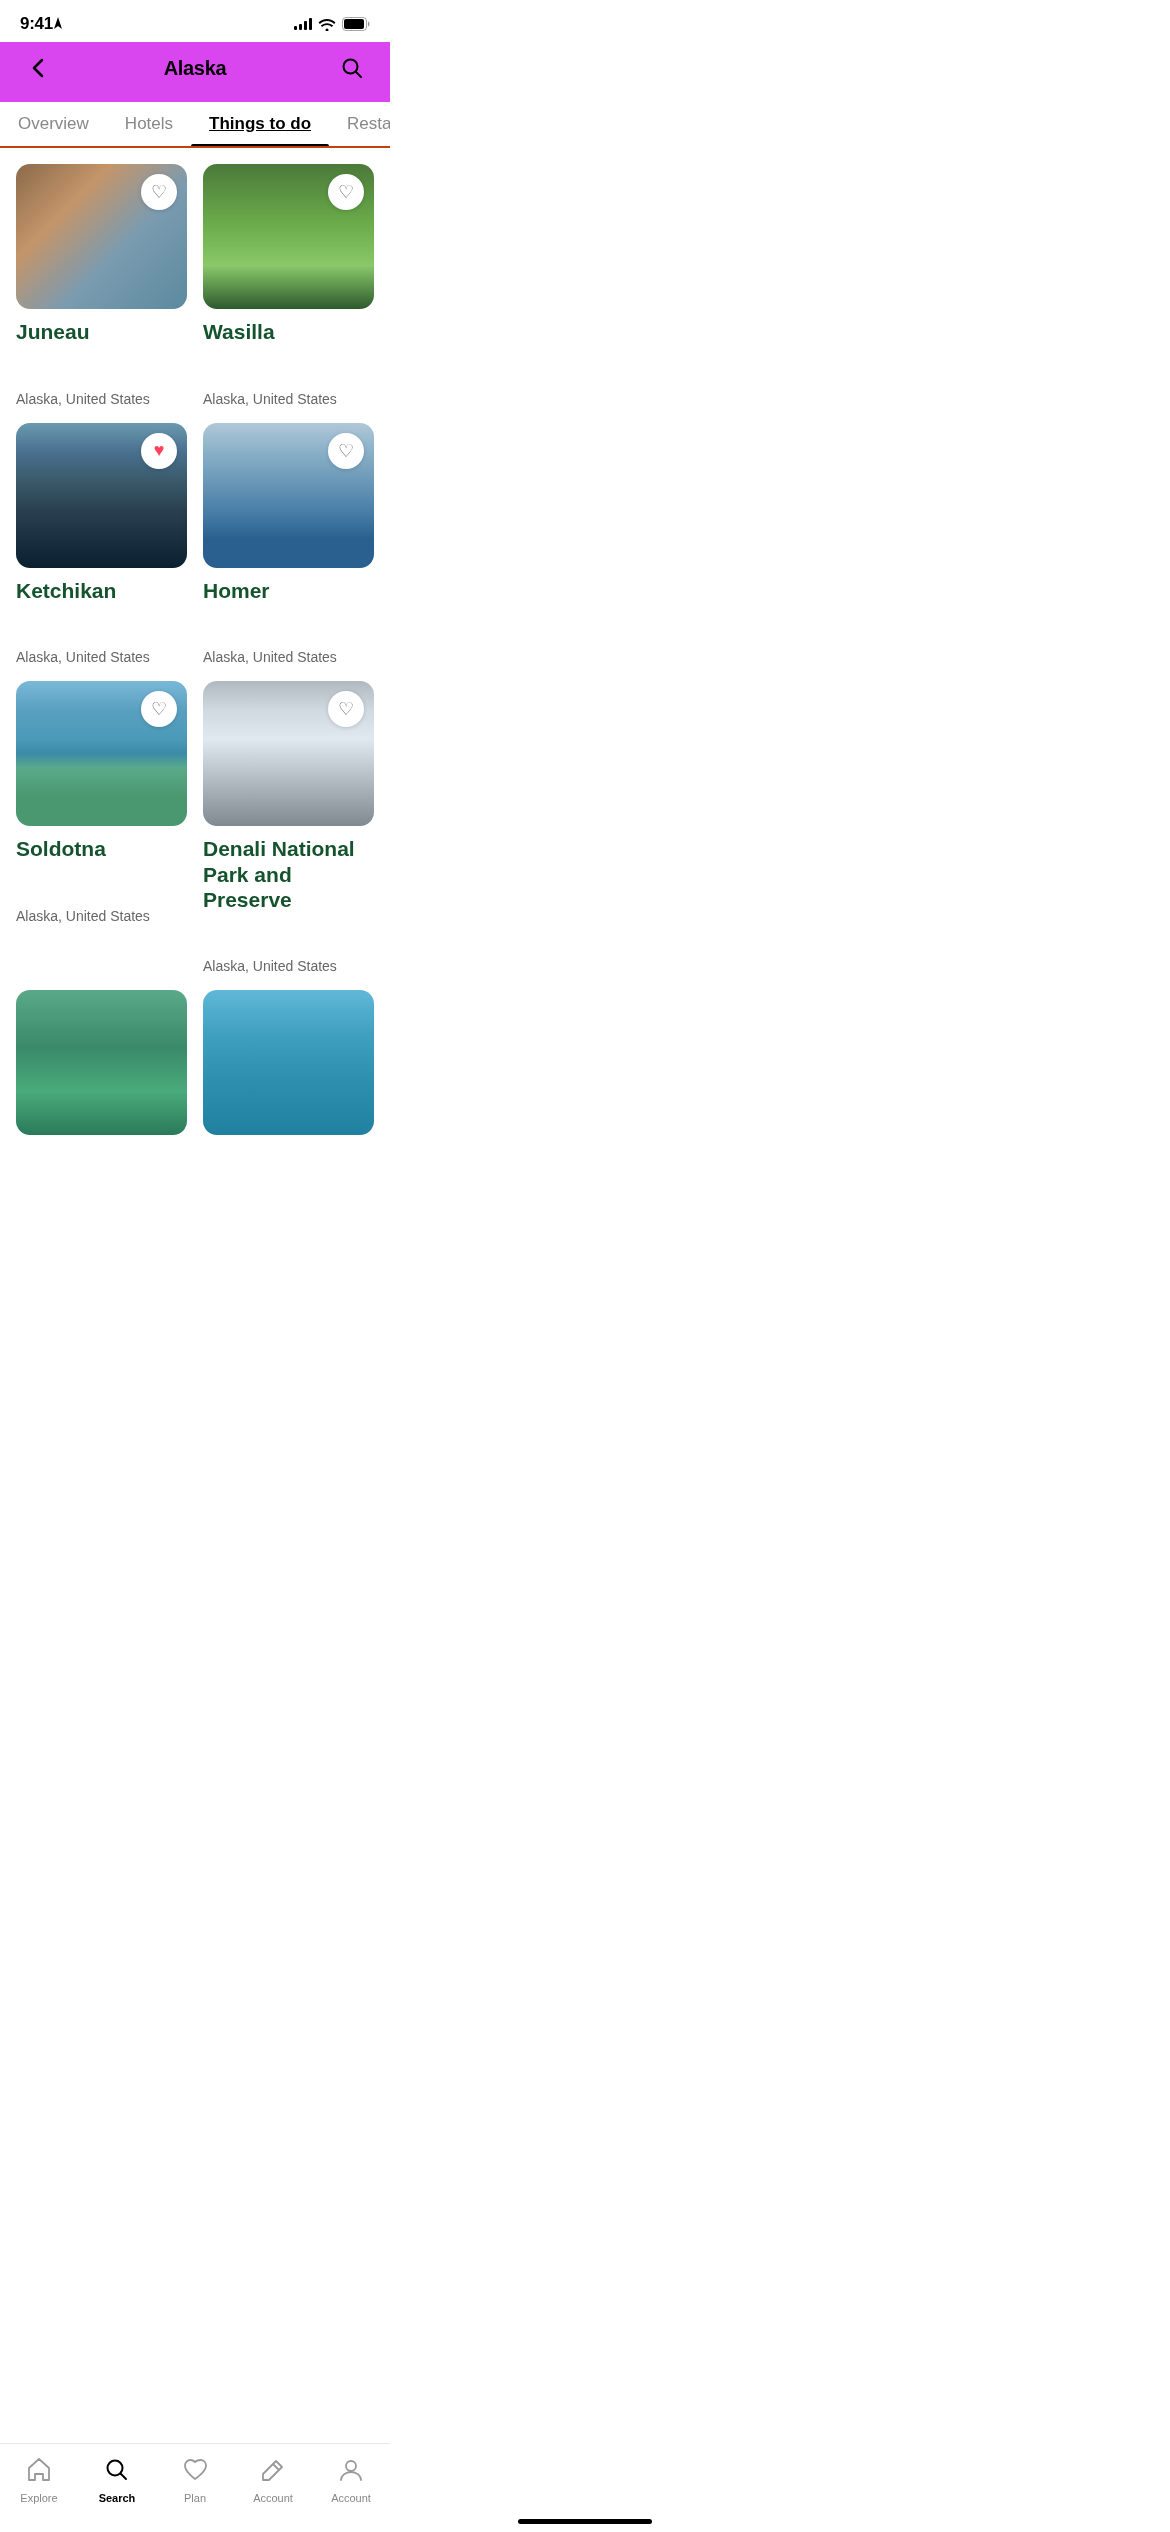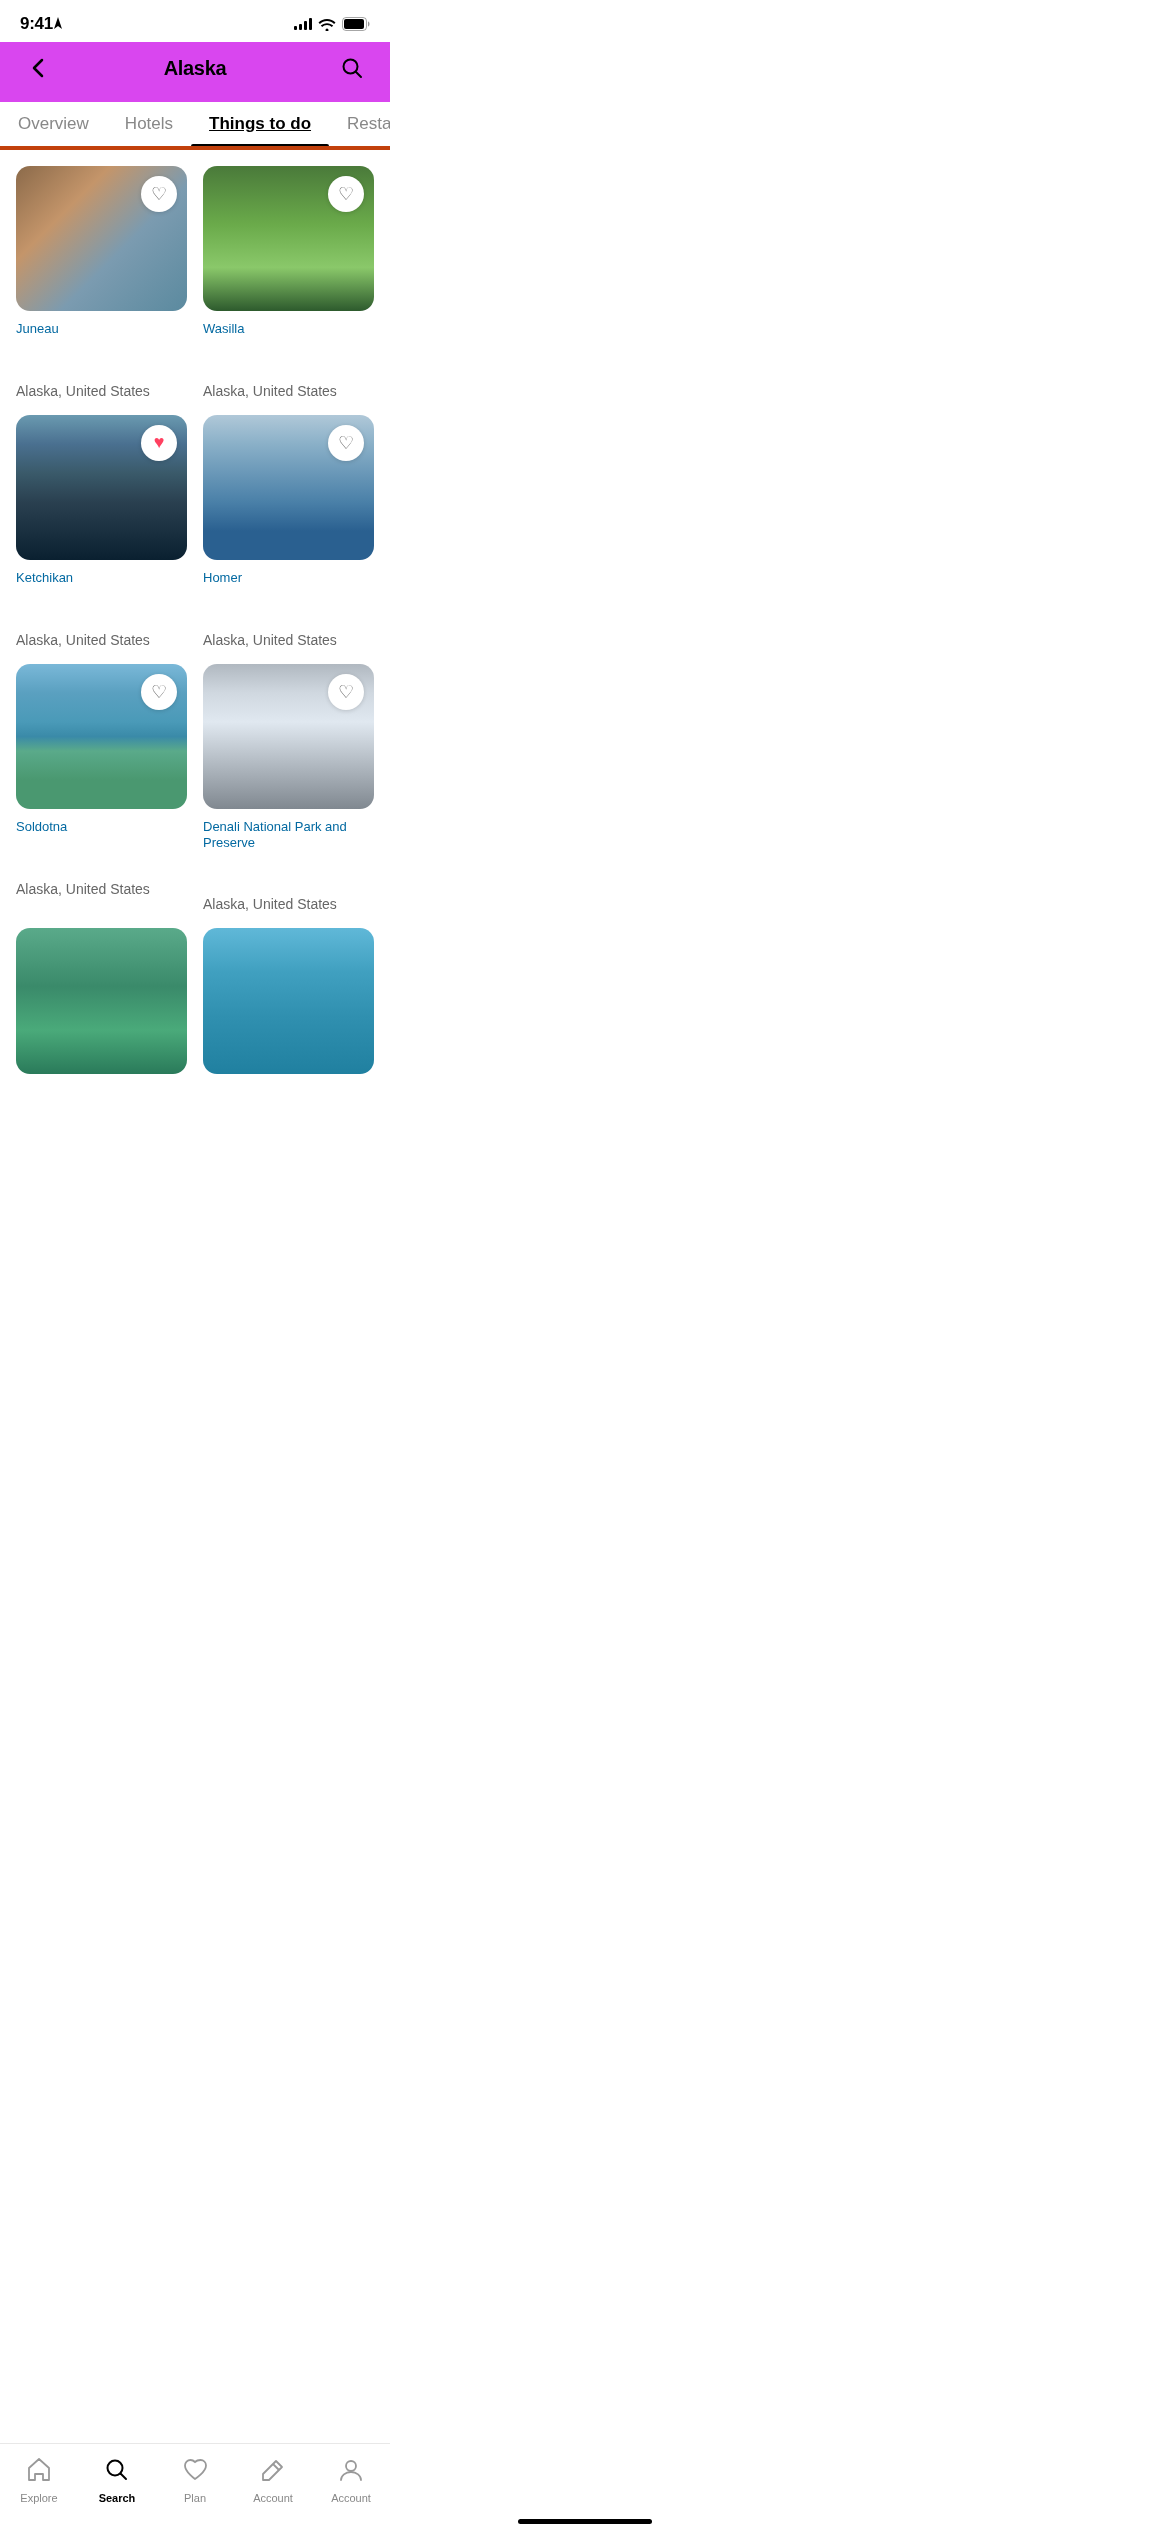--- a/index.html
+++ b/index.html
@@ -69,21 +69,21 @@
       height: 36px;
       display: flex;
       align-items: center;
       justify-content: center;
       cursor: pointer;
     }
 
     
     .tab-bar {
       display: flex;
-      border-bottom: 4px solid #c2410c;
+      border-bottom: 2px solid #c2410c;
       overflow-x: auto;
       scrollbar-width: none;
       background: #fff;
     }
     .tab-bar::-webkit-scrollbar { display: none; }
     .tab-item {
       padding: 12px 18px;
       font-size: 17px;
       font-weight: 400;
       color: #888;
@@ -174,23 +174,23 @@
       justify-content: center;
       cursor: pointer;
       box-shadow: 0 1px 4px rgba(0,0,0,0.15);
     }
     .heart-btn.liked { background: #fff; }
     .heart-icon { font-size: 18px; }
     .heart-icon.liked { color: #ff4060; }
     .heart-icon.unliked { color: #666; }
 
     .card-name {
-      font-size: 13px;
-      font-weight: 400;
-      color: #0369a1;
+      font-size: 21px;
+      font-weight: 700;
+      color: #14532d;
       margin-bottom: 3px;
       line-height: 1.2;
     }
     .card-subtitle {
       font-size: 14px;
       color: #666;
       margin-top: 46px;
     }
 
     

